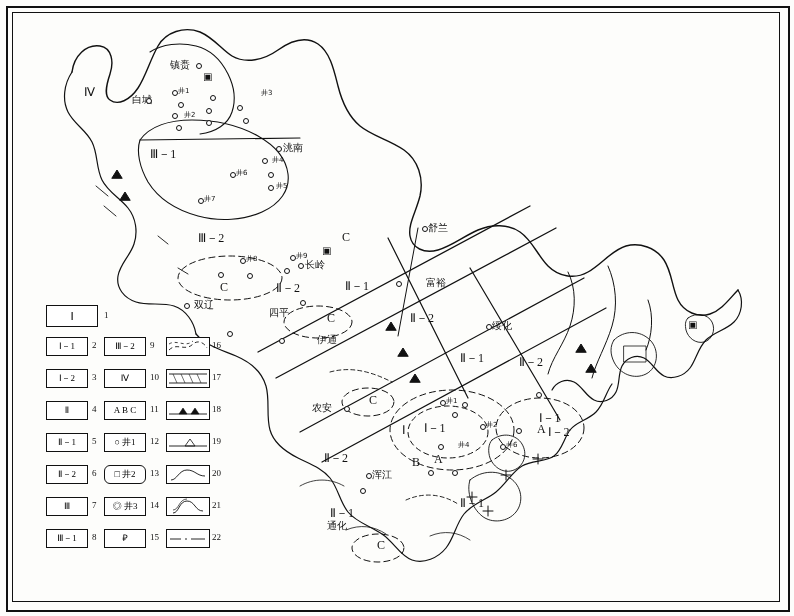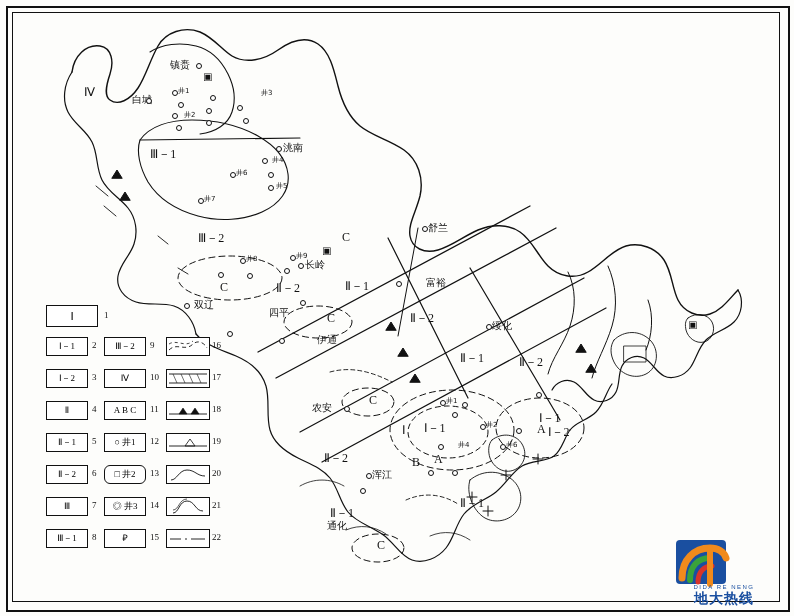--- a/index.html
+++ b/index.html
@@ -475,25 +475,14 @@
       <div class="lg-num" style="left:108px; top:3px;">15</div>
       <div class="lg-sym" style="left:124px; top:0px;">
         <svg width="42" height="17" viewBox="0 0 42 17">
           <path d="M3,9 L14,9 M18,9 L20,9 M24,9 L38,9" fill="none" stroke="#111" stroke-width="0.9"></path>
         </svg>
       </div>
       <div class="lg-num" style="left:170px; top:3px;">22</div>
     </div>
   </div>
 
-  <div id="watermark">
-    <svg width="112" height="52" viewBox="0 0 112 52">
-      <rect x="8" y="2" width="50" height="44" rx="4" fill="#1a4fa0"></rect>
-      <path d="M14,40 C14,22 26,10 42,10 C50,10 56,14 58,20" fill="none" stroke="#f08a1c" stroke-width="7" stroke-linecap="round"></path>
-      <path d="M22,42 C22,28 30,20 42,20" fill="none" stroke="#3aa33a" stroke-width="6" stroke-linecap="round"></path>
-      <path d="M30,44 C30,34 36,28 44,28" fill="none" stroke="#d8342a" stroke-width="5" stroke-linecap="round"></path>
-      <path d="M42,10 L42,46" stroke="#f08a1c" stroke-width="6" stroke-linecap="round"></path>
-    </svg>
-    <div class="wm-sub">DIDA RE NENG</div>
-    <div class="wm-text">地大热线</div>
-  </div>
 
 </div>
 
 </body></html>

